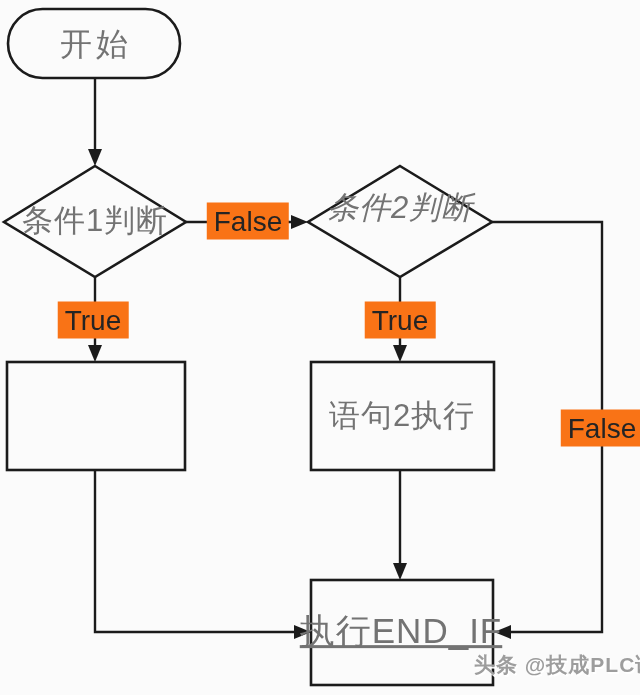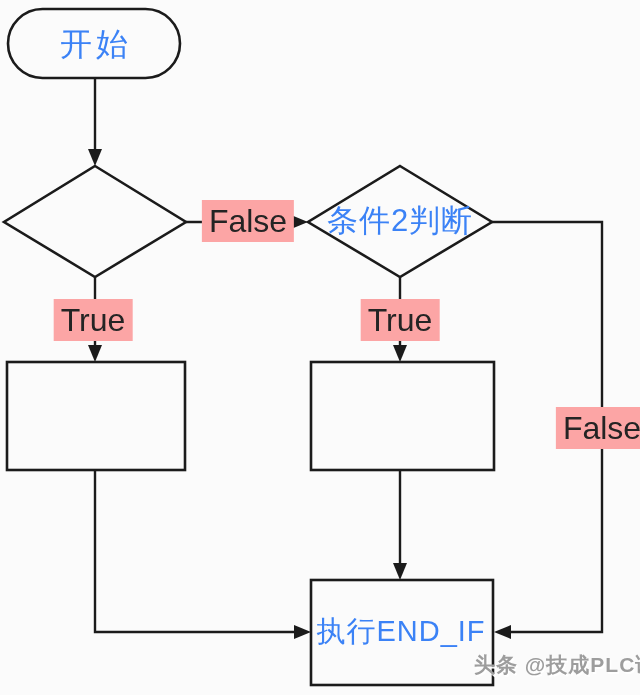--- a/index.html
+++ b/index.html
@@ -30,42 +30,43 @@
     stroke: #1b1b1b;
     stroke-width: 2.4;
   }
   .arrowhead {
     fill: #1b1b1b;
     stroke: none;
   }
   .label {
     position: absolute;
     transform: translate(-50%, -50%);
-    color: #3b82f6;
+    color: #737373;
     white-space: nowrap;
     text-align: center;
     line-height: 1.25;
   }
   .node-label {
     font-size: 31px;
     letter-spacing: 1px;
   }
   .start-label {
     font-size: 32px;
     letter-spacing: 4px;
   }
   .edge-label {
-    font-size: 32px;
-    background: #fca5a5;
+    font-size: 28px;
+    background: #f97316;
     padding: 1px 7px;
     color: #242424;
   }
   .end-label {
-    font-size: 29px;
+    font-size: 35px;
     letter-spacing: 1px;
+    text-decoration: underline;
   }
   .watermark {
     position: absolute;
     left: 474px;
     top: 651px;
     font-size: 21px;
     font-weight: bold;
     letter-spacing: 1px;
     color: #9d9d9d;
     text-shadow: 1.5px 1.5px 0 rgba(255,255,255,0.95);
@@ -103,24 +104,26 @@
 
     <line class="edge" x1="400" y1="470" x2="400" y2="566"></line>
     <polygon class="arrowhead" points="400,580 393,563 407,563"></polygon>
 
     <polyline class="edge" points="492,222 602,222 602,632 509,632"></polyline>
     <polygon class="arrowhead" points="494,632 511,625 511,639"></polygon>
   </svg>
 
   <div class="label start-label" style="left:96px; top:44px;">开始</div>
 
+  <div class="label node-label" style="left:95px; top:221px;">条件1判断</div>
 
-  <div class="label node-label" style="left:400px; top:221px;">条件2判断</div>
+  <div class="label node-label" style="left:400px; top:208px;font-style:italic;">条件2判断</div>
 
 
+  <div class="label node-label" style="left:402px; top:416px;">语句2执行</div>
 
   <div class="label end-label" style="left:401px; top:631px;">
     <div>执行END_IF</div>
   </div>
 
   <div class="label edge-label" style="left:248px; top:221px;">False</div>
 
   <div class="label edge-label" style="left:93px; top:320px;">True</div>
 
   <div class="label edge-label" style="left:400px; top:320px;">True</div>

